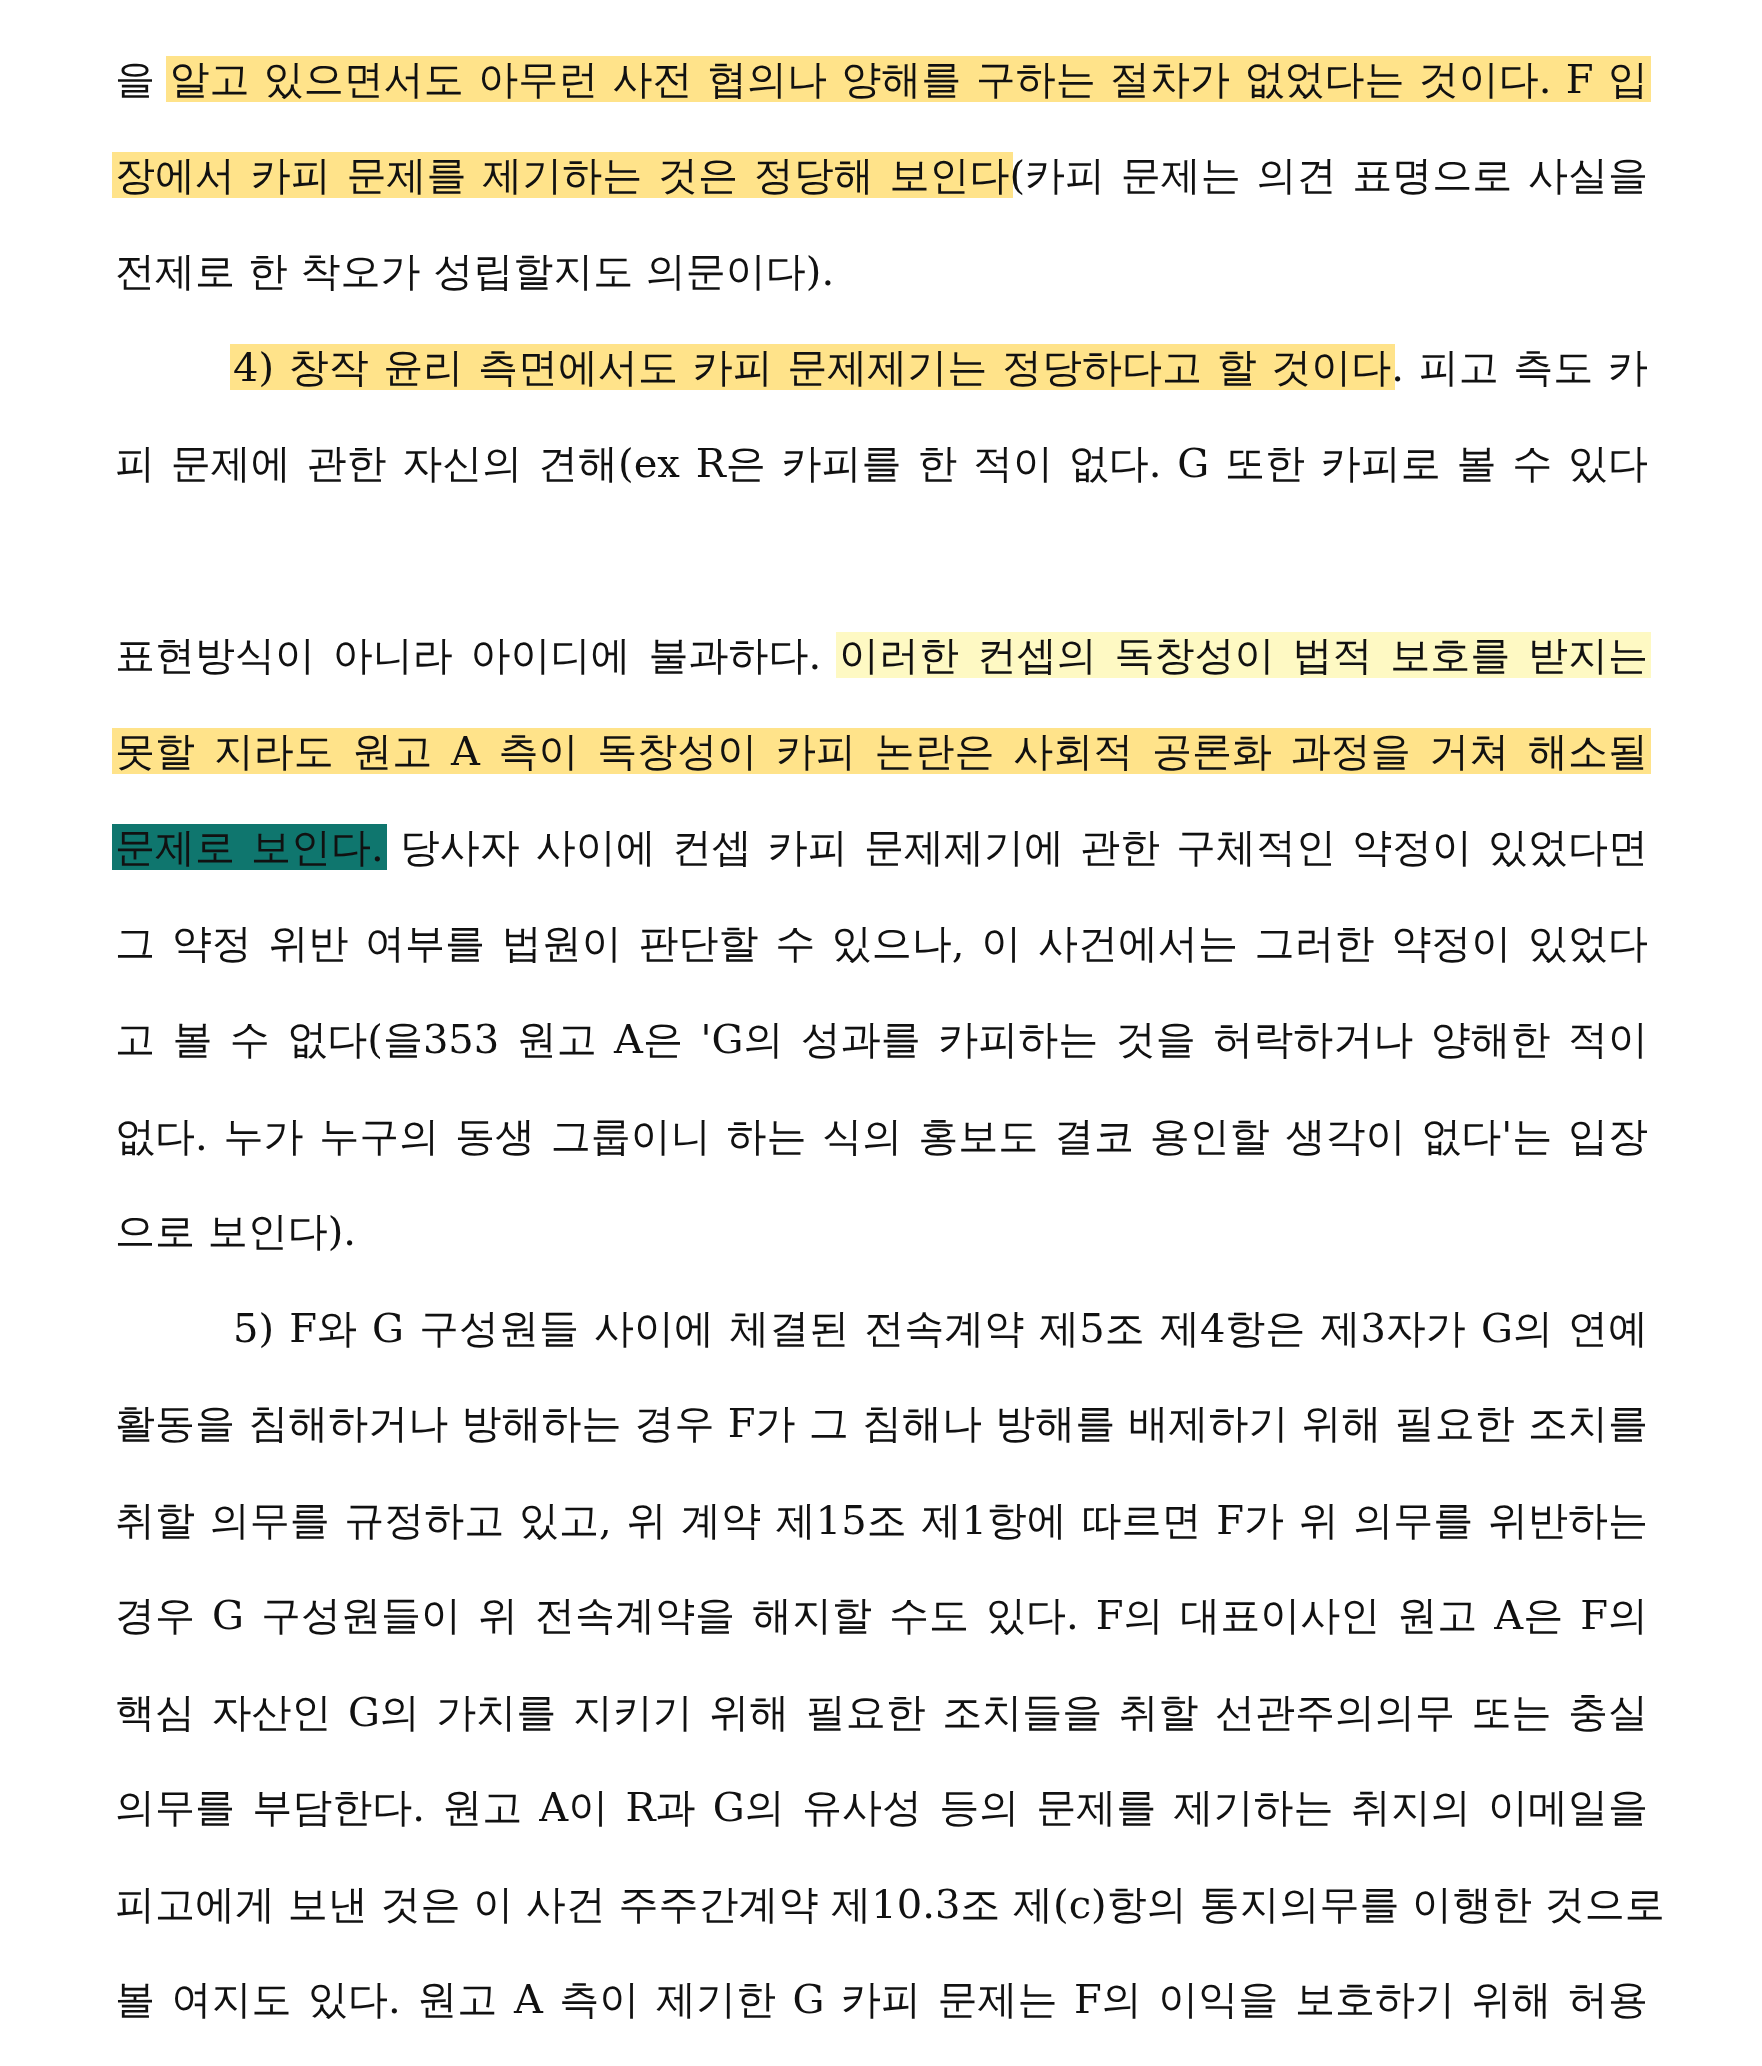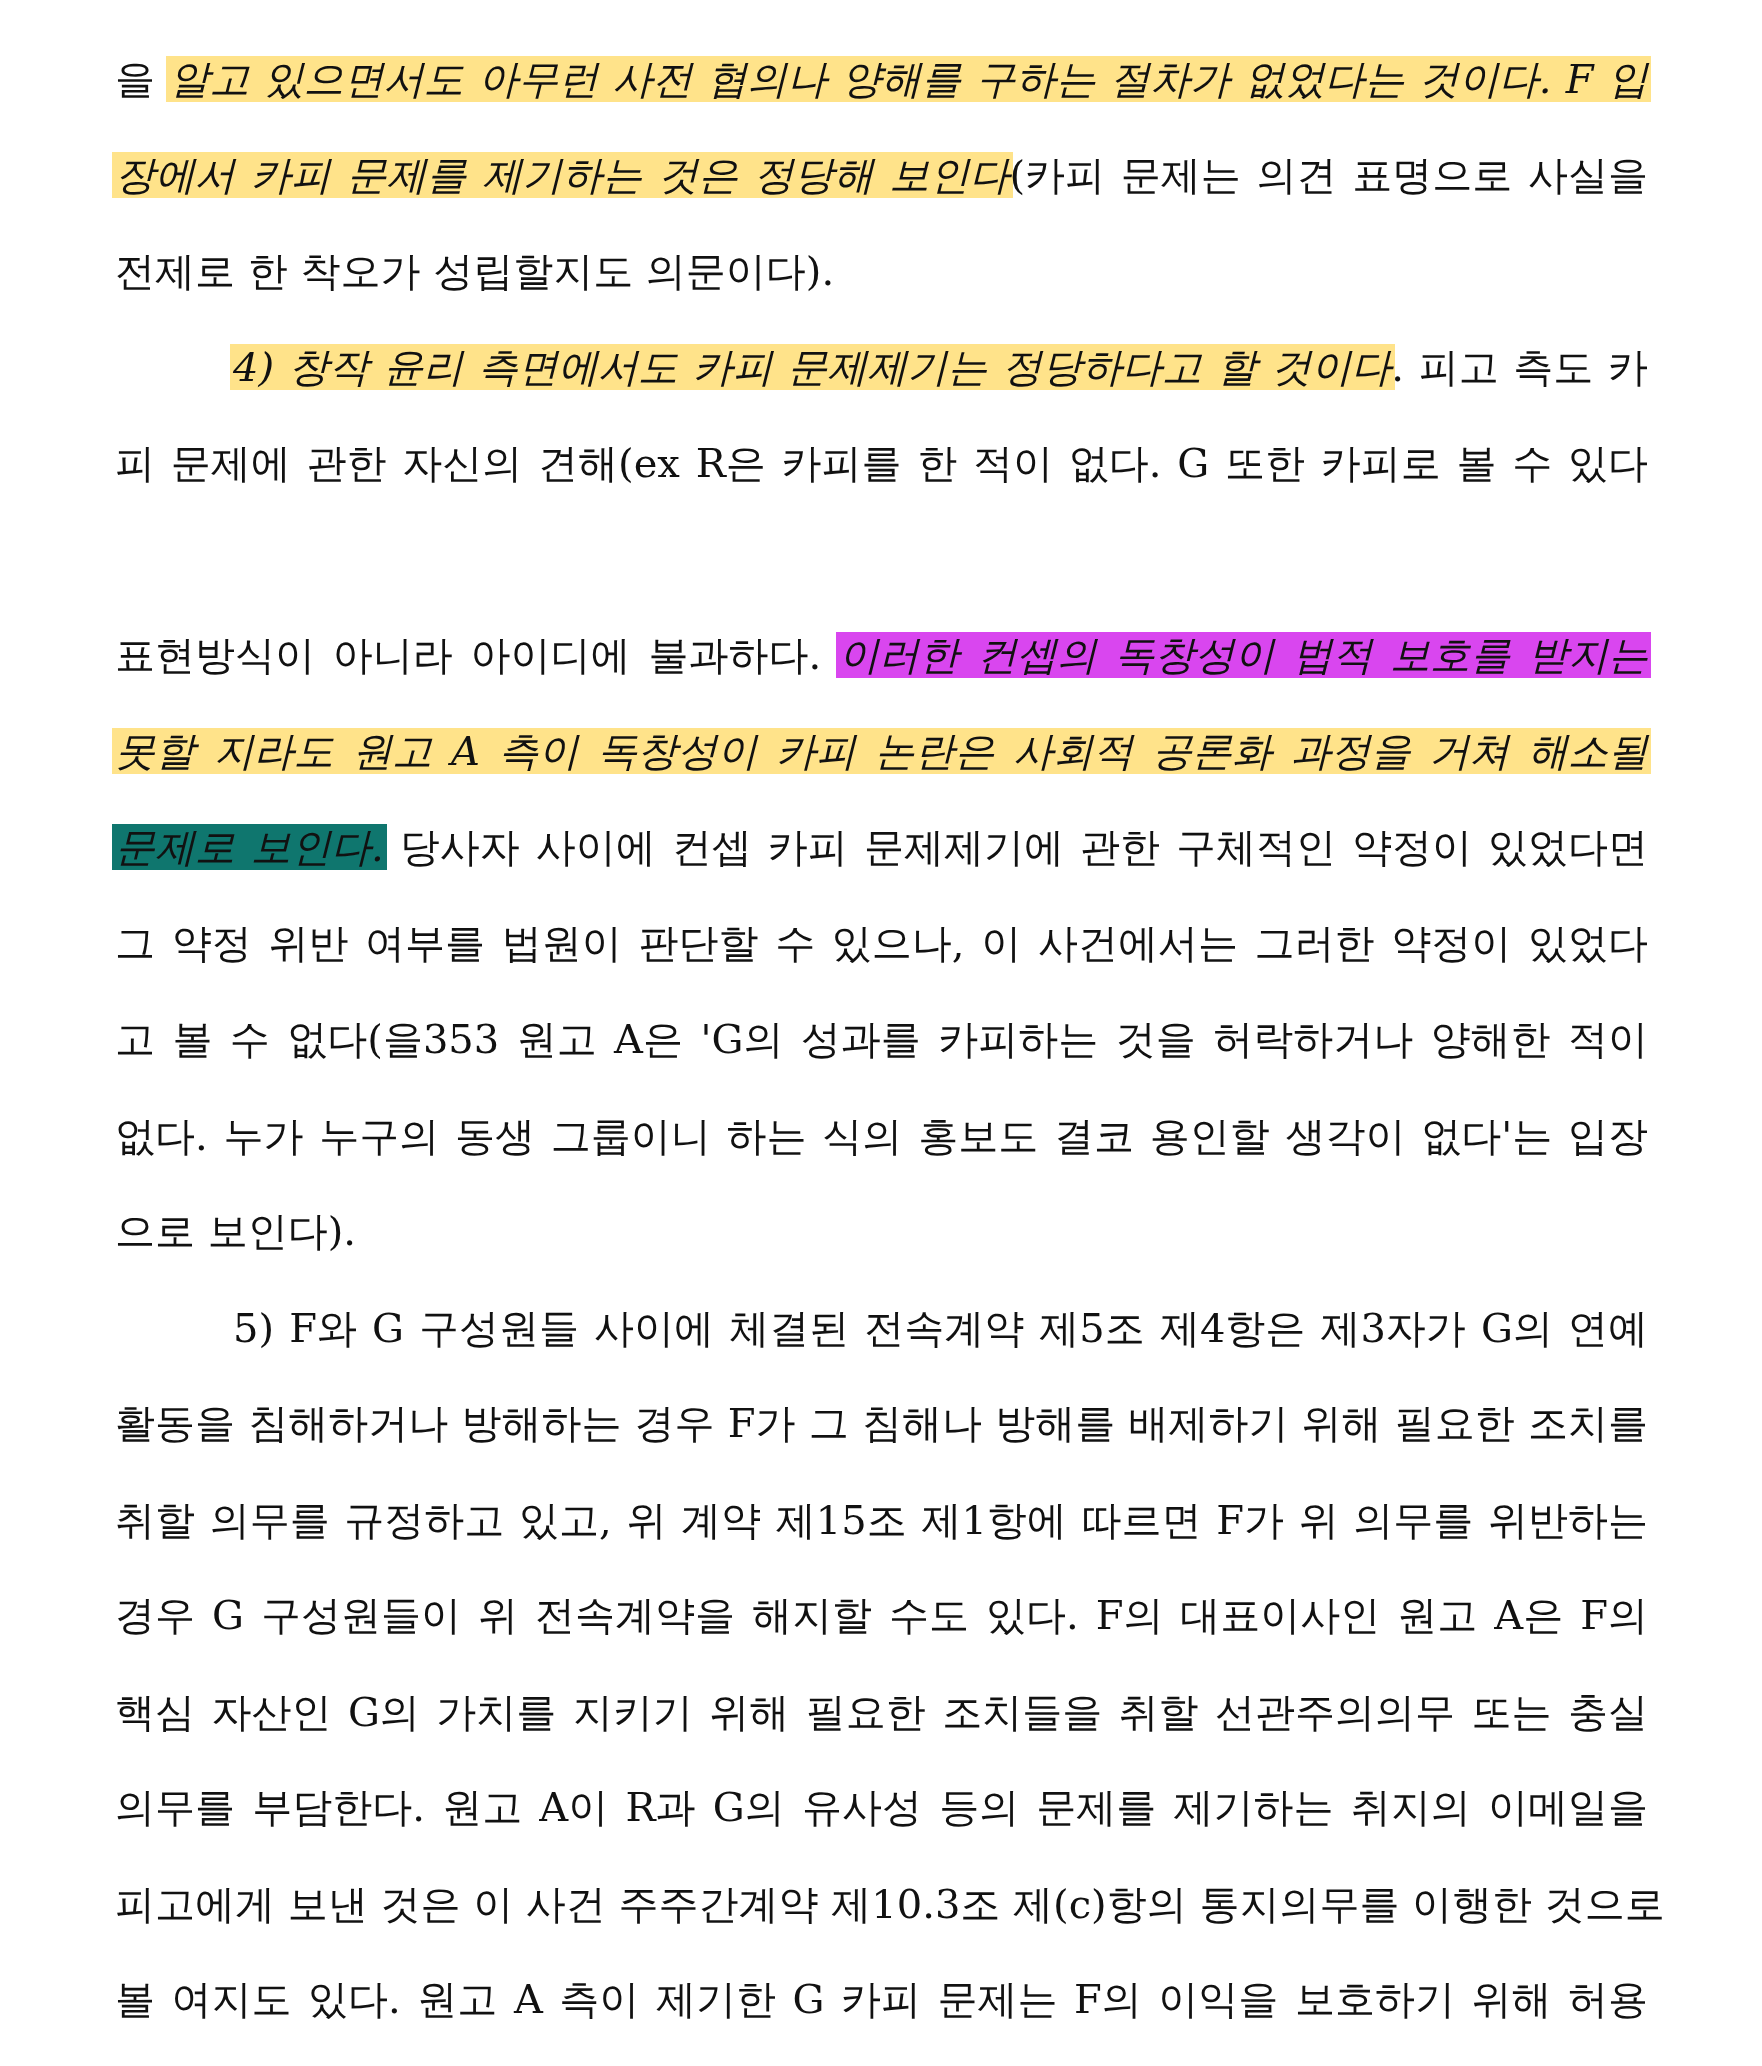--- a/index.html
+++ b/index.html
@@ -41,21 +41,20 @@
     .line.last {
       text-align-last: left;
     }
     .seg {
       display: inline;
     }
     .hl {
       background: #FFE38A;
       padding: 0 3.2px;
       margin: 0 -3.2px;
-      font-style: italic;
     }
   </style>
 </head>
 <body>
 
 <div class="page">
 
   <div class="line" style="top:54px">
     <span class="seg">을 </span><span class="seg hl" style="background: rgb(255, 227, 138);">알고 있으면서도 아무런 사전 협의나 양해를 구하는 절차가 없었다는 것이다. F 입</span>
   </div>
@@ -71,21 +70,21 @@
   <div class="line indent" style="top: 342px;">
     <span class="seg hl" style="background: rgb(255, 227, 138);">4) 창작 윤리 측면에서도 카피 문제제기는 정당하다고 할 것이다</span><span class="seg">. 피고 측도 카</span>
   </div>
 
   <div class="line" style="top: 438px;">
     <span class="seg">피 문제에 관한 자신의 견해(ex R은 카피를 한 적이 없다. G 또한 카피로 볼 수 있다</span>
   </div>
 
 
   <div class="line" style="top: 630px;">
-    <span class="seg">표현방식이 아니라 아이디에 불과하다. </span><span class="seg hl" style="background: #d946ef;">이러한 컨셉의 독창성이 법적 보호를 받지는</span>
+    <span class="seg">표현방식이 아니라 아이디에 불과하다. </span><span class="seg hl" style="background: #fef9c3;">이러한 컨셉의 독창성이 법적 보호를 받지는</span>
   </div>
 
   <div class="line" style="top: 726px;">
     <span class="seg hl" style="background: rgb(255, 227, 138);">못할 지라도 원고 A 측이 독창성이 카피 논란은 사회적 공론화 과정을 거쳐 해소될</span>
   </div>
 
   <div class="line" style="top: 822px;">
     <span class="seg hl" style="background: #0f766e;">문제로 보인다.</span><span class="seg"> 당사자 사이에 컨셉 카피 문제제기에 관한 구체적인 약정이 있었다면</span>
   </div>
 

